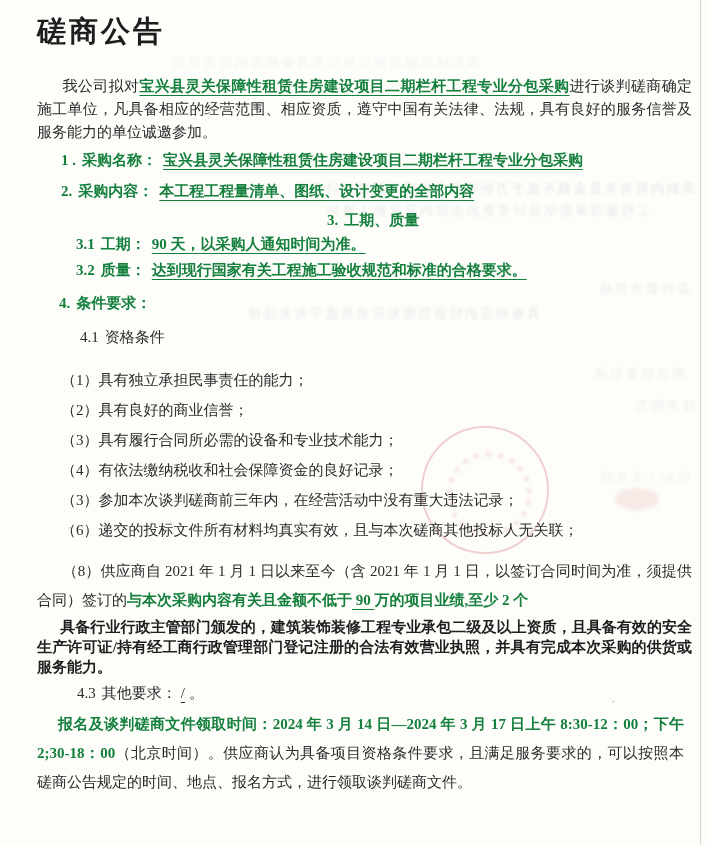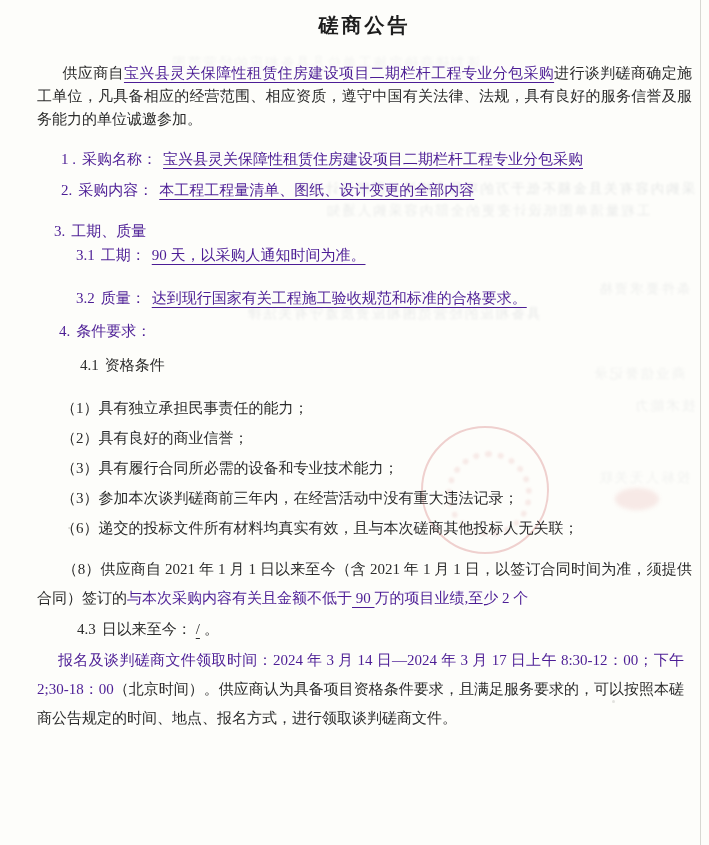--- a/index.html
+++ b/index.html
@@ -10,50 +10,49 @@
     background:#fdfdfa;
     overflow:hidden;
     font-family:"Liberation Serif","DejaVu Serif",serif;
     font-size:15px;
     color:#2b2b2b;
     box-sizing:border-box;
   }
   .content{position:relative;z-index:3;padding:0 17px 0 37px;}
   h1.doc-title{
     margin:12px 0 0 0;
-    text-align:center;
     font-family:"Liberation Sans","DejaVu Sans",sans-serif;
     font-weight:700;
-    font-size:20px;
+    font-size:29px;
     letter-spacing:3px;
     color:#1d1d1d;
   }
   p.intro{
     margin:23px 0 0 0;
     line-height:23px;
     text-indent:1.7em;
     text-align:justify;
   }
   .row{line-height:17px;white-space:nowrap;}
-  .r1{margin-top:20px;padding-left:24px;}
+  .r1{margin-top:8px;padding-left:24px;}
   .r2{margin-top:14px;padding-left:24px;}
-  .r3{margin-top:24px;padding-left:17px;}
+  .r3{margin-top:12px;padding-left:17px;text-align:center;}
   .r31{margin-top:7px;padding-left:39px;}
-  .r32{margin-top:26px;padding-left:39px;}
+  .r32{margin-top:9px;padding-left:39px;}
   .r4{margin-top:16px;padding-left:22px;}
   .r41{margin-top:17px;padding-left:43px;}
   .cond{margin-top:13px;padding-left:24px;line-height:17px;}
   .cond.first{margin-top:26px;}
   .c8{margin-top:18px;line-height:29px;text-indent:1.7em;text-align:justify;white-space:normal;}
   .r42{margin-top:6px;padding-left:40px;}
   .qual{margin:2px 0 0 0;line-height:20px;text-indent:1.55em;text-align:justify;font-weight:700;color:#1e1e1e;}
   .r43{margin-top:8px;padding-left:40px;}
   .time-para{margin:8px 8px 0 0;line-height:29px;text-indent:1.4em;text-align:justify;}
   .r5{margin-top:4px;padding-left:20px;}
-  .b{font-weight:400;color:#4c1d95;}
+  .b{font-weight:700;color:#15803d;}
   .u{text-decoration:underline;text-underline-offset:4px;text-decoration-thickness:1px;}
   .num{margin-right:6px;}
   .slash{padding:0 4px;}
   
   .scanline{
     position:absolute;left:700px;top:0;width:1px;height:845px;
     background:#d7d7d2;z-index:2;
   }
   .ghost{
     position:absolute;z-index:1;
@@ -103,21 +102,21 @@
   <div class="seal-blob"></div>
 
   <div class="scanline"></div>
   <div class="speck" style="left:68px;top:527px;width:3px;height:2px;opacity:.5"></div>
   <div class="speck" style="left:612px;top:700px;width:3px;height:3px;opacity:.4"></div>
 
   <div class="content">
 
     <h1 class="doc-title">磋商公告</h1>
 
-    <p class="intro"><span>供应商自</span><span class="b u">宝兴县灵关保障性租赁住房建设项目二期栏杆工程专业分包采购</span><span>进行谈判磋商确定施工单位，凡具备相应的经营范围、相应资质，遵守中国有关法律、法规，具有良好的服务信誉及服务能力的单位诚邀参加。</span></p>
+    <p class="intro"><span>我公司拟对</span><span class="b u">宝兴县灵关保障性租赁住房建设项目二期栏杆工程专业分包采购</span><span>进行谈判磋商确定施工单位，凡具备相应的经营范围、相应资质，遵守中国有关法律、法规，具有良好的服务信誉及服务能力的单位诚邀参加。</span></p>
 
     <div class="row r1">
       <span class="b num">1 .</span><span class="b num">采购名称：</span><span class="b u">宝兴县灵关保障性租赁住房建设项目二期栏杆工程专业分包采购</span>
     </div>
 
     <div class="row r2">
       <span class="b num">2.</span><span class="b num">采购内容：</span><span class="b u">本工程工程量清单、图纸、设计变更的全部内容</span>
     </div>
 
     <div class="row r3">
@@ -136,28 +135,30 @@
       <span class="b num">4.</span><span class="b">条件要求：</span>
     </div>
 
     <div class="row r41">
       <span class="num">4.1</span><span>资格条件</span>
     </div>
 
     <div class="row cond first">（1）具有独立承担民事责任的能力；</div>
     <div class="row cond">（2）具有良好的商业信誉；</div>
     <div class="row cond">（3）具有履行合同所必需的设备和专业技术能力；</div>
+    <div class="row cond">（4）有依法缴纳税收和社会保障资金的良好记录；</div>
     <div class="row cond">（3）参加本次谈判磋商前三年内，在经营活动中没有重大违法记录；</div>
     <div class="row cond">（6）递交的投标文件所有材料均真实有效，且与本次磋商其他投标人无关联；</div>
 
     <div class="c8"><span>（8）供应商自 2021 年 1 月 1 日以来至今（含 2021 年 1 月 1 日，以签订合同时间为准，须提供合同）签订的</span><span class="b">与本次采购内容有关且金额不低于</span><span class="b u"> 90 </span><span class="b">万的项目业绩,至少 2 个</span></div>
 
 
+    <p class="qual">具备行业行政主管部门颁发的，建筑装饰装修工程专业承包二级及以上资质，且具备有效的安全生产许可证/持有经工商行政管理部门登记注册的合法有效营业执照，并具有完成本次采购的供货或服务能力。</p>
 
     <div class="row r43">
-      <span class="num">4.3</span><span>日以来至今：</span><span class="u slash">/</span><span>。</span>
+      <span class="num">4.3</span><span>其他要求：</span><span class="u slash">/</span><span>。</span>
     </div>
 
     <p class="time-para"><span class="b">报名及谈判磋商文件领取时间：2024 年 3 月 14 日—2024 年 3 月 17 日上午 8:30-12：00；下午 2;30-18：00</span><span>（北京时间）。供应商认为具备项目资格条件要求，且满足服务要求的，可以按照本磋商公告规定的时间、地点、报名方式，进行领取谈判磋商文件。</span></p>
 
 
   </div>
 </div>
 
 </body></html>

